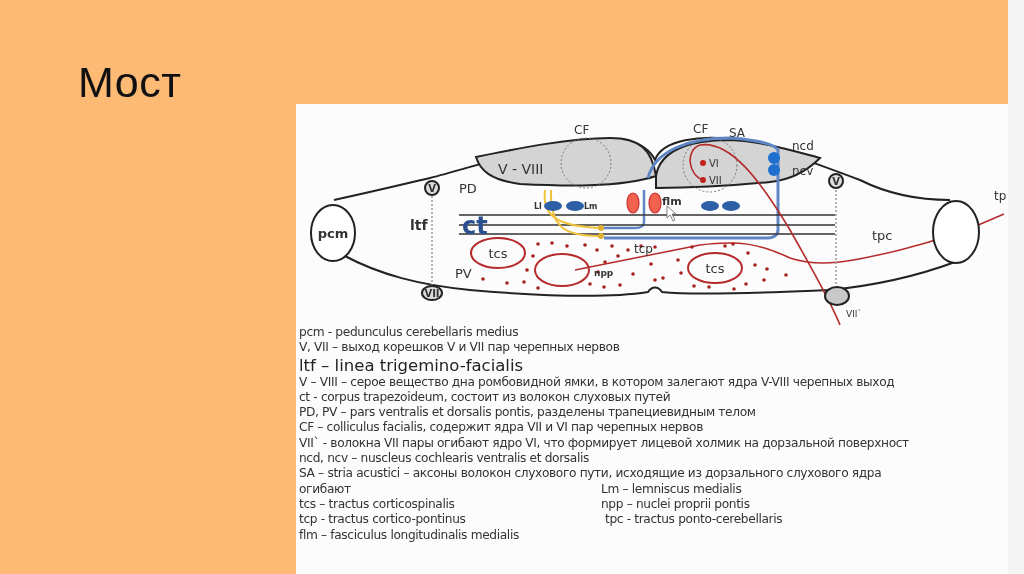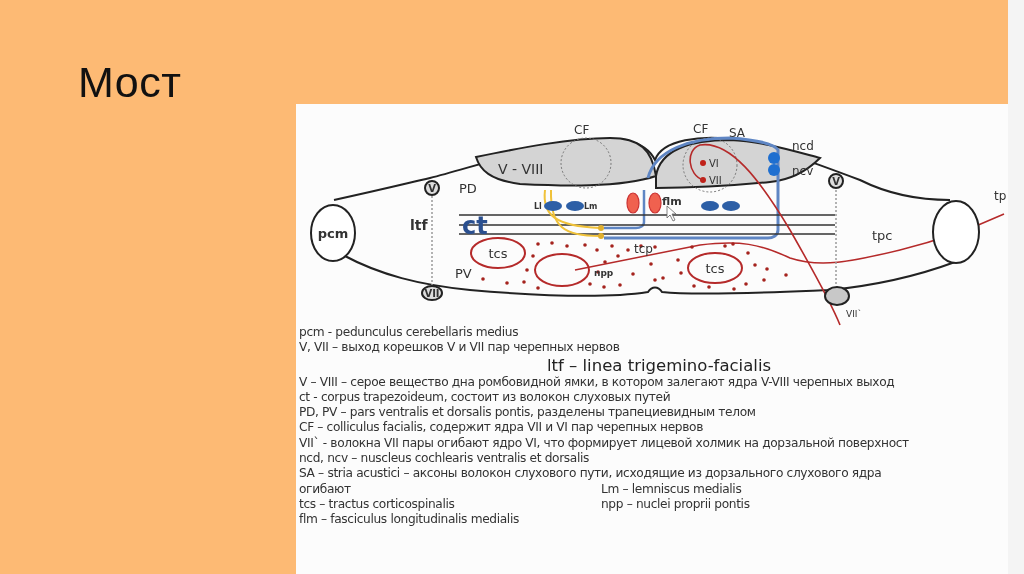--- a/index.html
+++ b/index.html
@@ -19,21 +19,21 @@
     position: absolute; left: 296px; top: 104px; width: 712px; height: 470px;
     background: #fcfcfc; overflow: hidden;
   }
   .diagram { position: absolute; left: 0; top: 0; }
   .legend {
     position: absolute; left: 3px; top: 221px; width: 720px;
     font-family: "DejaVu Sans", sans-serif; color: #333; white-space: nowrap;
     font-size: 12.2px; letter-spacing: -0.35px; line-height: 15.3px;
   }
   .legend .row { height: 15.3px; position: relative; }
-  .legend .row.big { font-size: 16.5px; height: 19px; line-height: 19px; color: #222; letter-spacing: 0px; text-align: center; }
+  .legend .row.big { font-size: 16.5px; height: 19px; line-height: 19px; color: #222; letter-spacing: 0px; }
   .legend .col2 { position: absolute; left: 302px; top: 0; }
   .legend .col2.shift { left: 306px; }
   .lbl { font-family: "DejaVu Sans", sans-serif; fill: #333; }
 </style>
 </head>
 <body>
 
 <div class="slide">
   <div class="right-edge"></div>
   <div class="title">Мост</div>
@@ -173,16 +173,17 @@
       <div class="row big"><span>ltf – linea  trigemino-facialis</span></div>
       <div class="row"><span>V – VIII – серое вещество дна ромбовидной  ямки, в котором залегают ядра V-VIII черепных  выход</span></div>
       <div class="row"><span>ct  - corpus trapezoideum, состоит из волокон слуховых путей</span></div>
       <div class="row"><span>PD, PV – pars ventralis et dorsalis pontis, разделены трапециевидным телом</span></div>
       <div class="row"><span>CF – colliculus facialis, содержит ядра VII и VI  пар черепных нервов</span></div>
       <div class="row"><span>VII` - волокна VII пары огибают ядро VI, что формирует лицевой холмик на дорзальной поверхност</span></div>
       <div class="row"><span>ncd, ncv – nuscleus cochlearis ventralis et dorsalis</span></div>
       <div class="row"><span>SA – stria acustici – аксоны волокон слухового пути, исходящие из дорзального слухового ядра</span></div>
       <div class="row"><span>огибают</span><span class="col2">Lm – lemniscus medialis</span></div>
       <div class="row"><span>tcs – tractus corticospinalis</span><span class="col2">npp – nuclei proprii pontis</span></div>
+      <div class="row"><span>tcp  - tractus cortico-pontinus</span><span class="col2 shift">tpc -  tractus  ponto-cerebellaris</span></div>
       <div class="row"><span>flm – fasciculus longitudinalis medialis</span></div>
     </div>
   </div>
 </div>
 
 </body></html>

